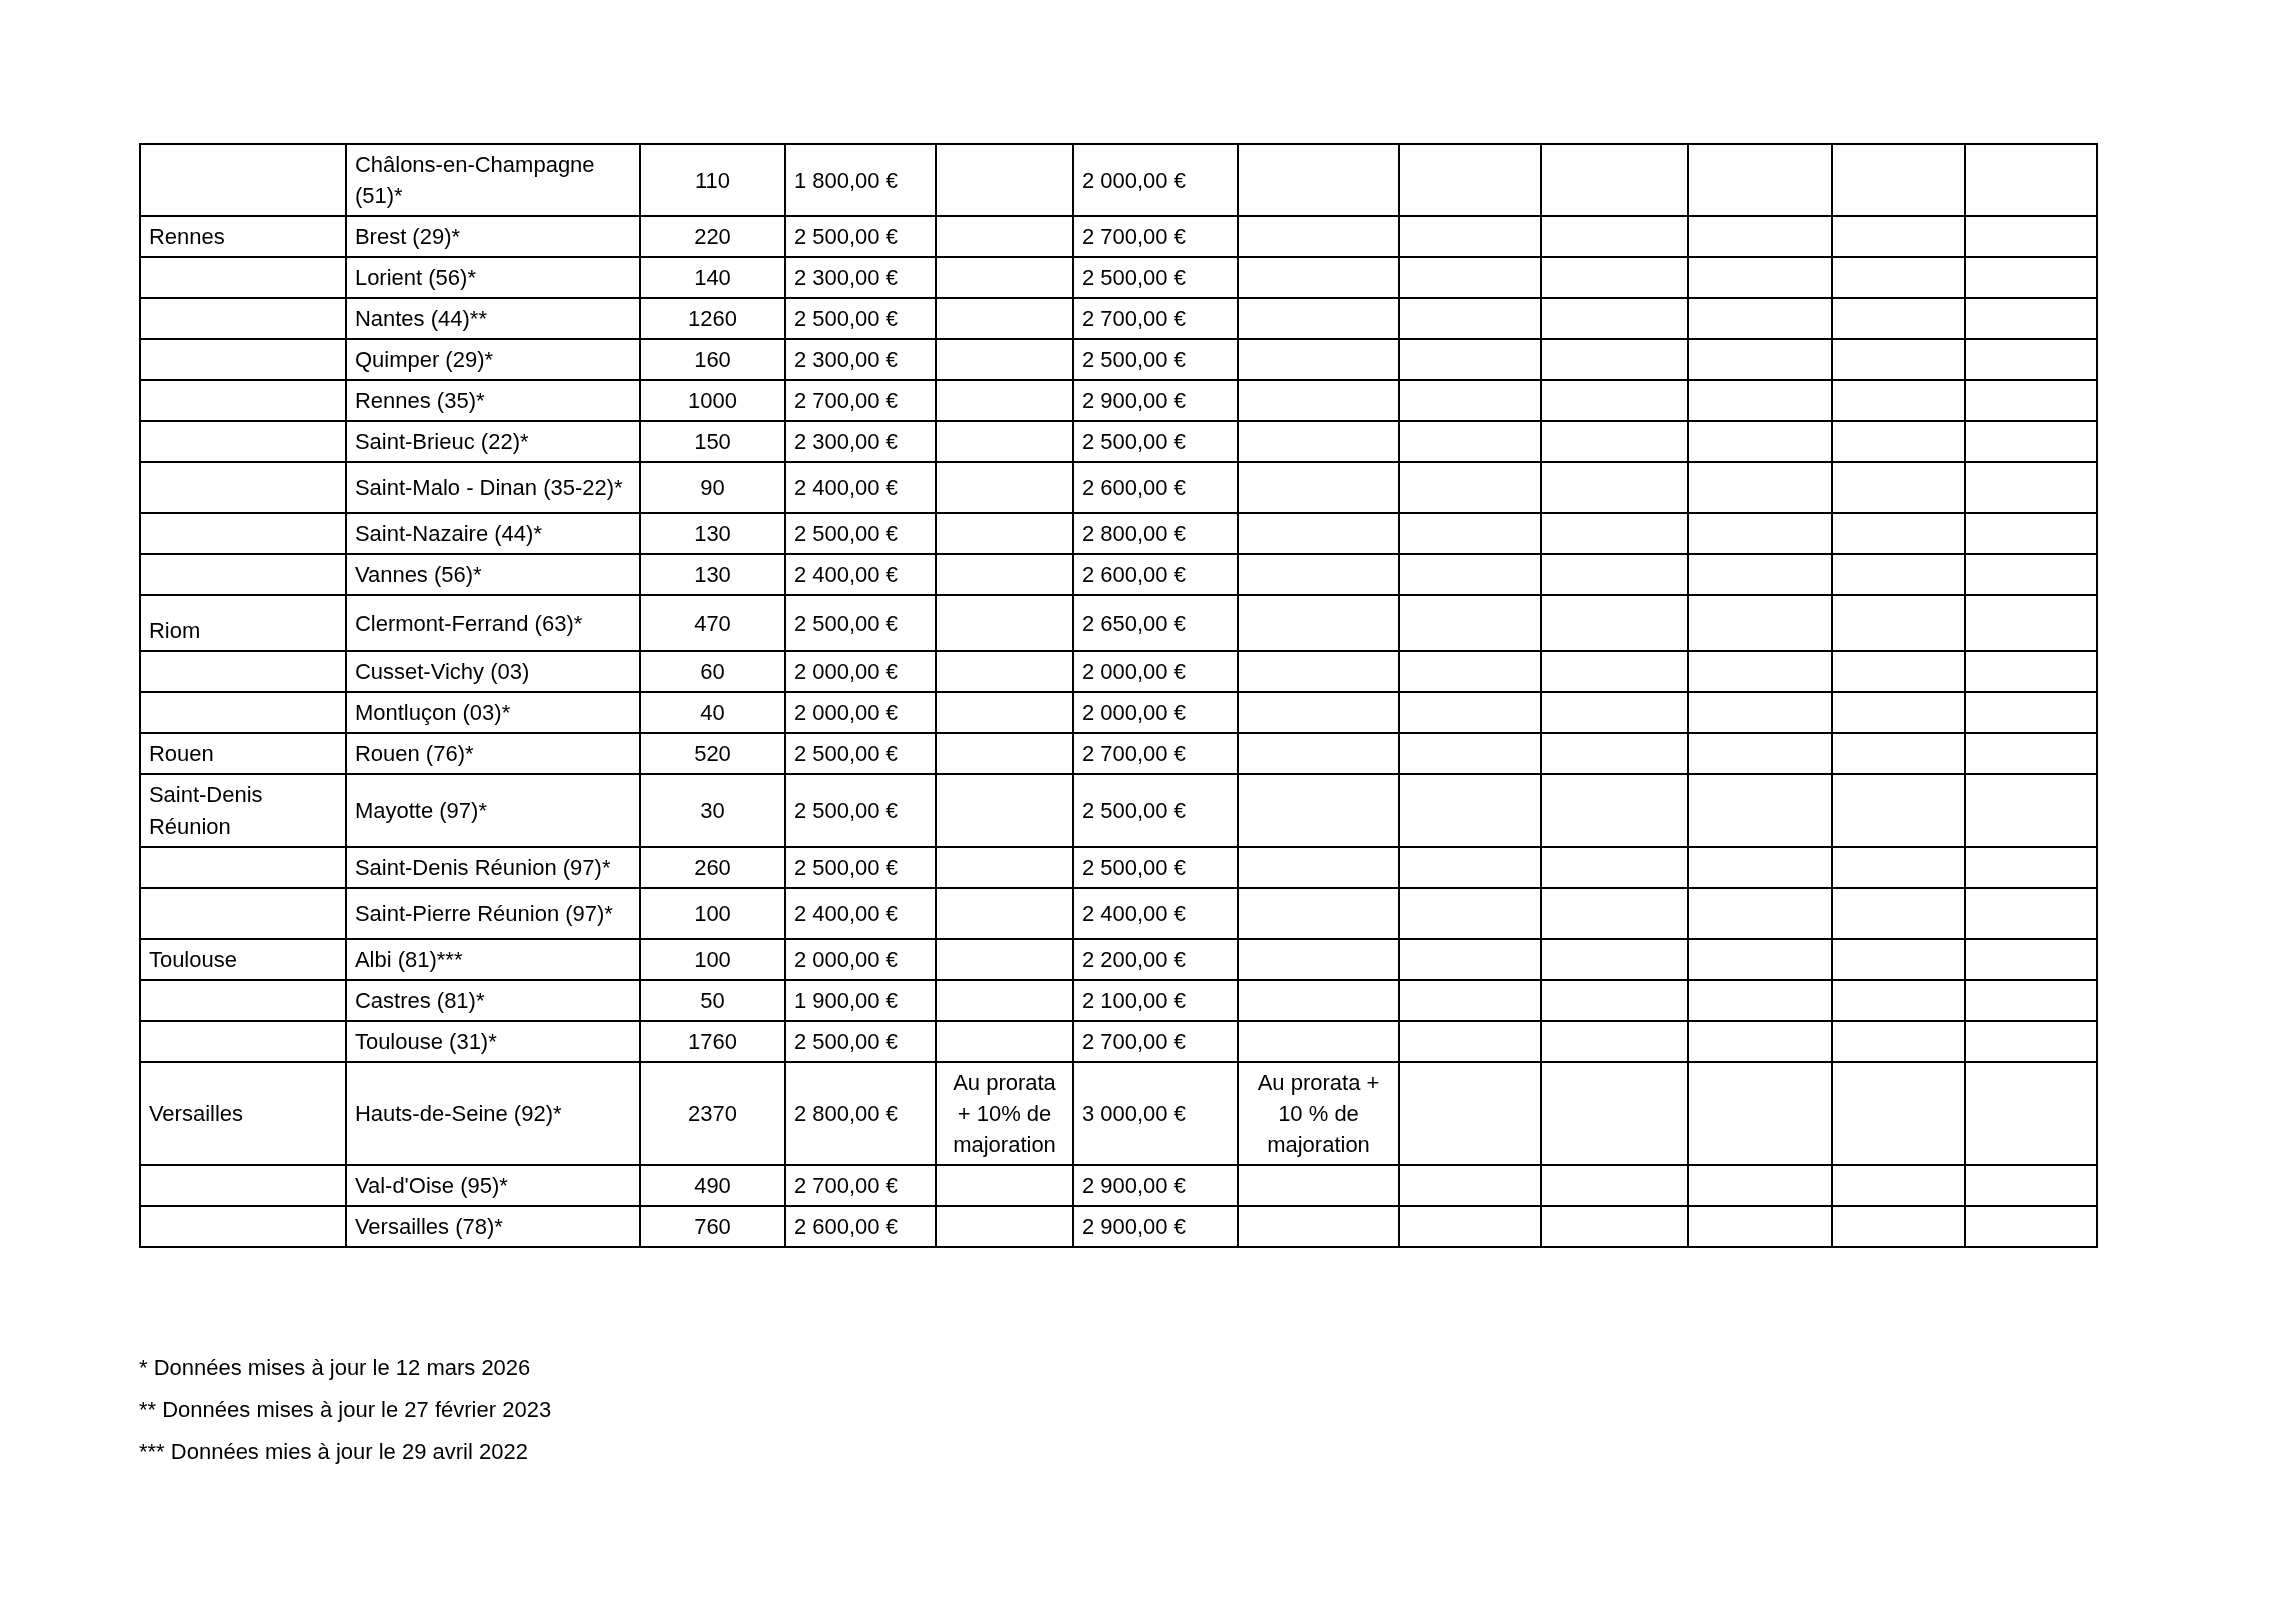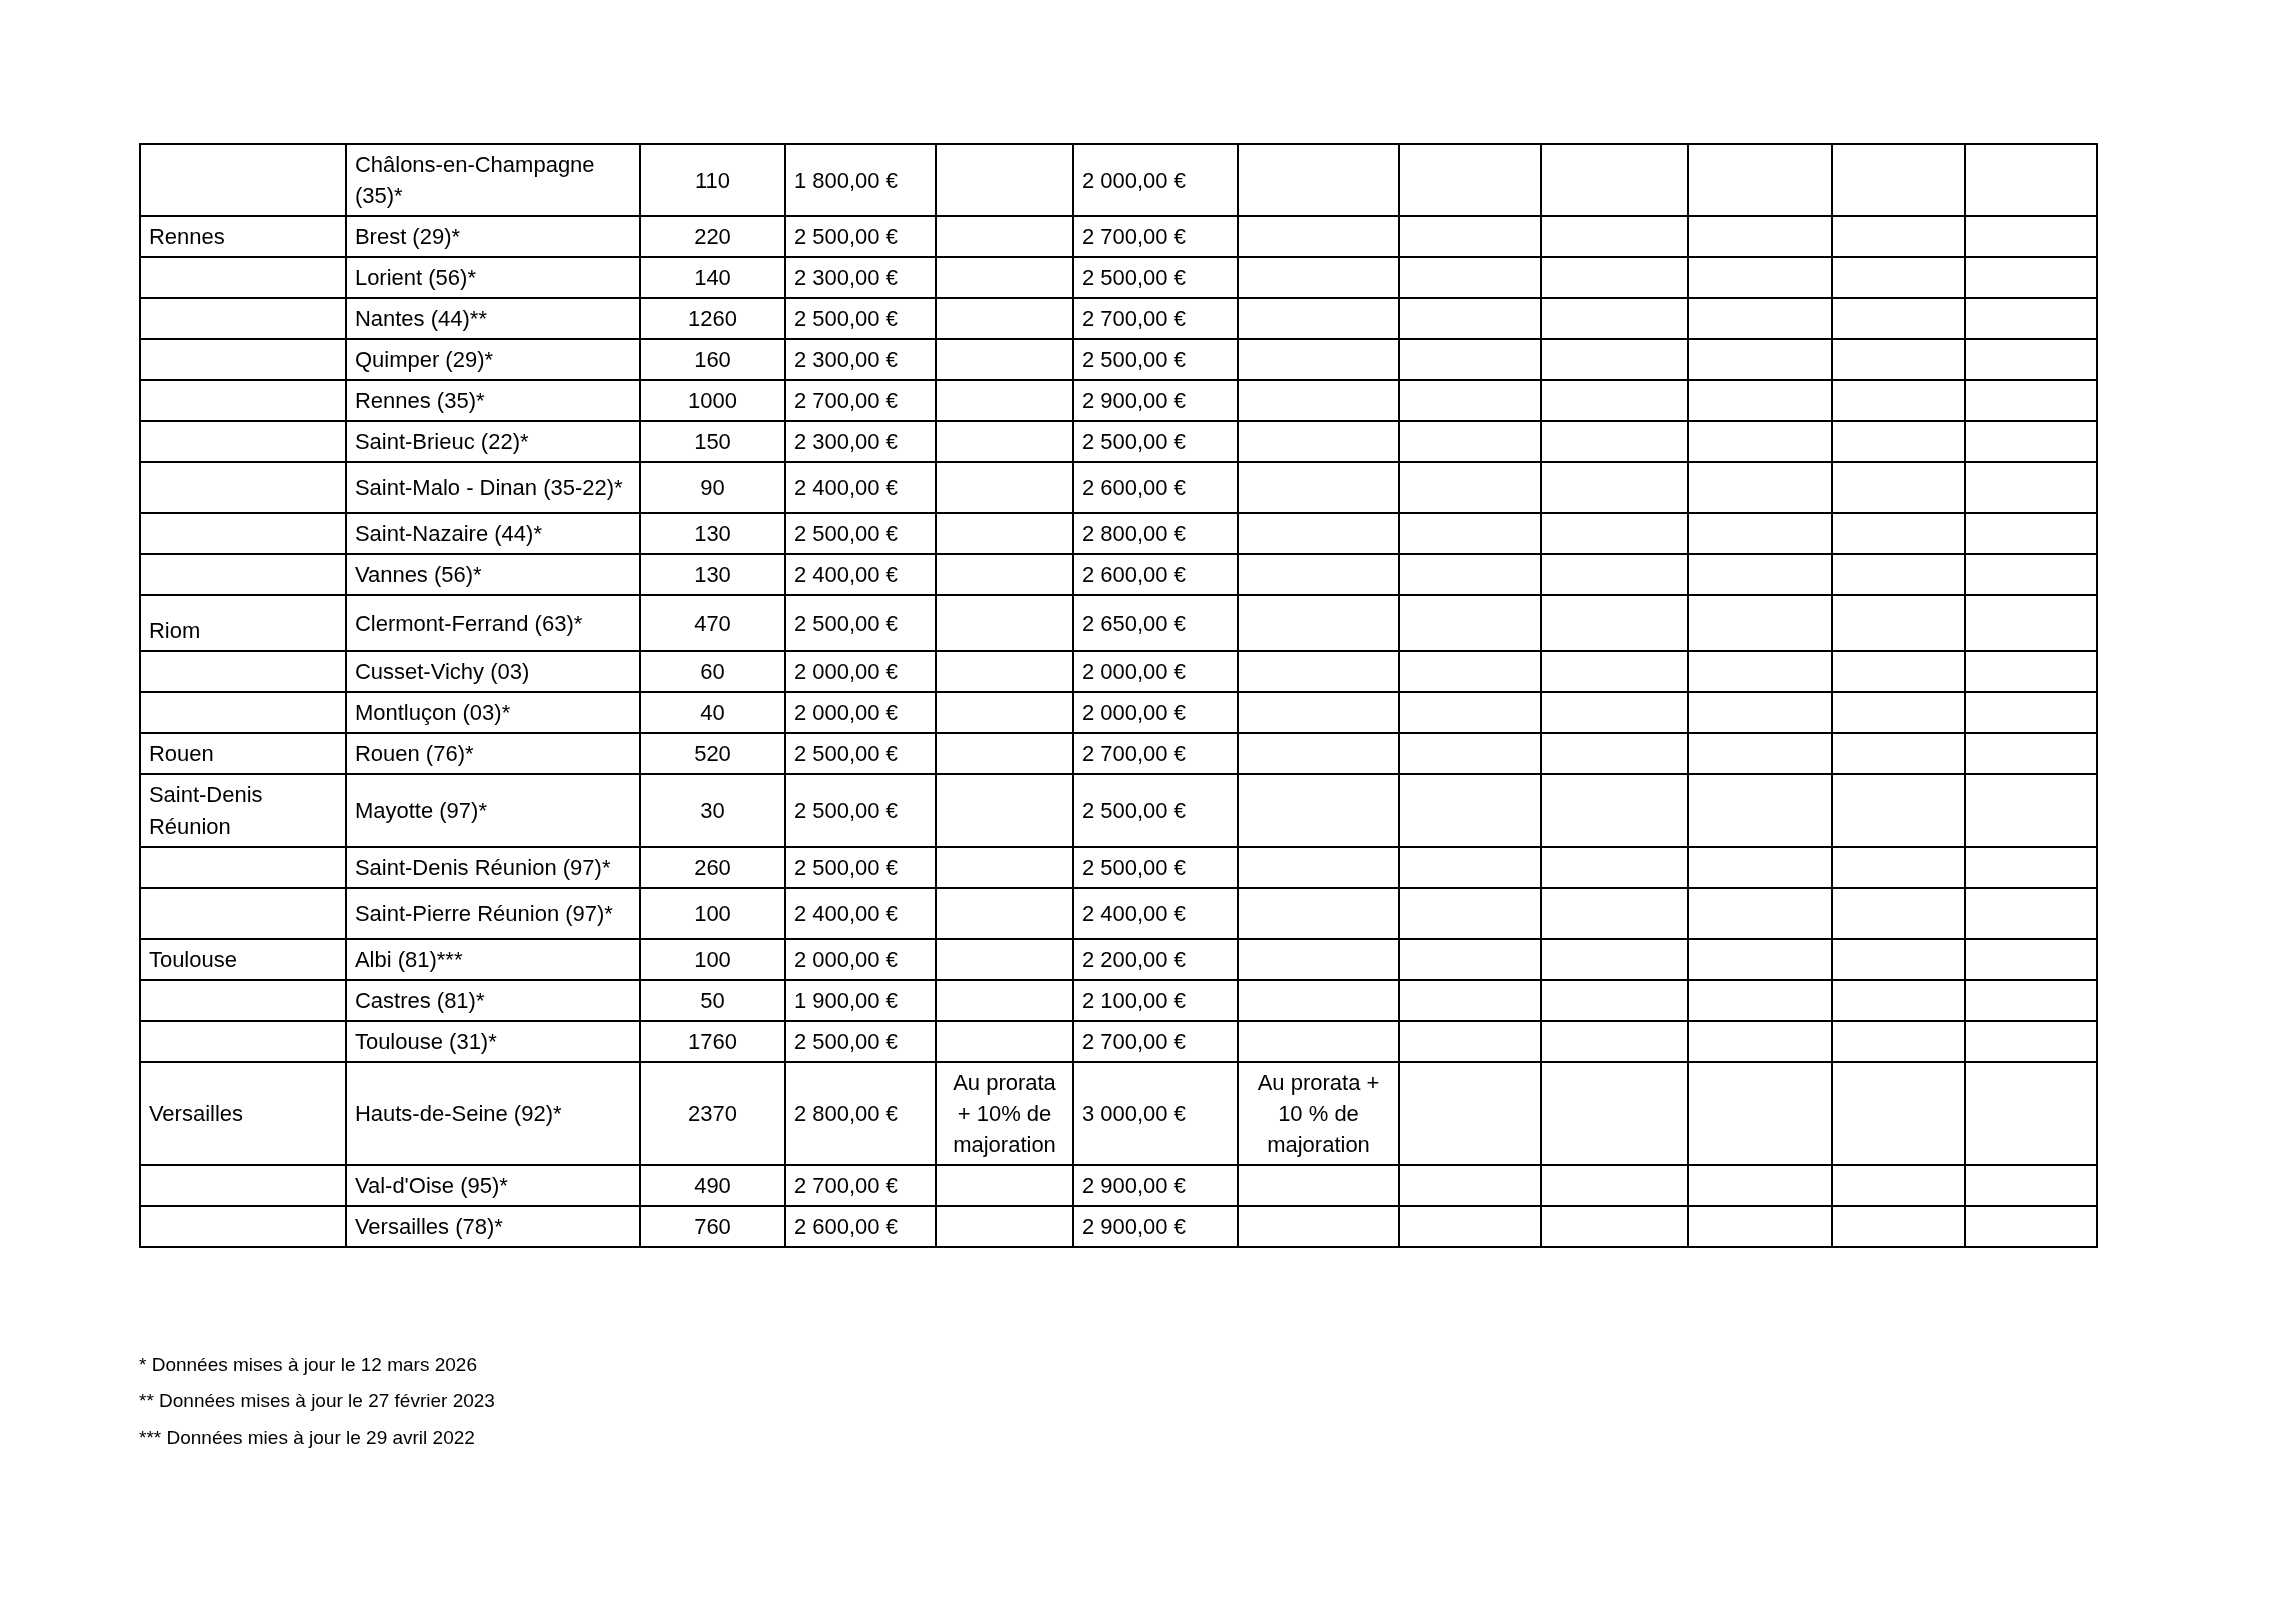--- a/index.html
+++ b/index.html
@@ -73,21 +73,21 @@
   }
 
   
   #footnotes {
     position: absolute;
     left: 139px;
     top: 1347px;
     width: 1570px;
   }
   #footnotes .note {
-    font-size: 19px;
+    font-size: 22px;
     line-height: 1.92;
     color: #000000;
     white-space: nowrap;
   }
 </style>
 </head>
 <body>
 
 <div id="sheet">
   <table class="grid">
@@ -101,21 +101,21 @@
         <col class="c7">
         <col class="c8">
       <col class="c9">
         <col class="c10">
         <col class="c11">
         <col class="c12">
     </colgroup>
     <tbody id="table-body">
         <tr style="height: 51px;">
           <td class="fill-white ta-left"></td>
-          <td class="fill-white ta-left">Châlons-en-Champagne (35)*</td>
+          <td class="fill-white ta-left">Châlons-en-Champagne (51)*</td>
           <td class="fill-white ta-center">110</td>
           <td class="fill-ltblue ta-left">1 800,00 €</td>
           <td class="fill-medblue ta-center"></td>
           <td class="fill-ltblue ta-left">2 000,00 €</td>
           <td class="fill-medblue ta-center"></td>
           <td class="fill-ltblue ta-center"></td>
           <td class="fill-yellow ta-center"></td>
           <td class="fill-paleyellow ta-center"></td>
           <td class="fill-yellow ta-center"></td>
           <td class="fill-paleyellow ta-center"></td>

